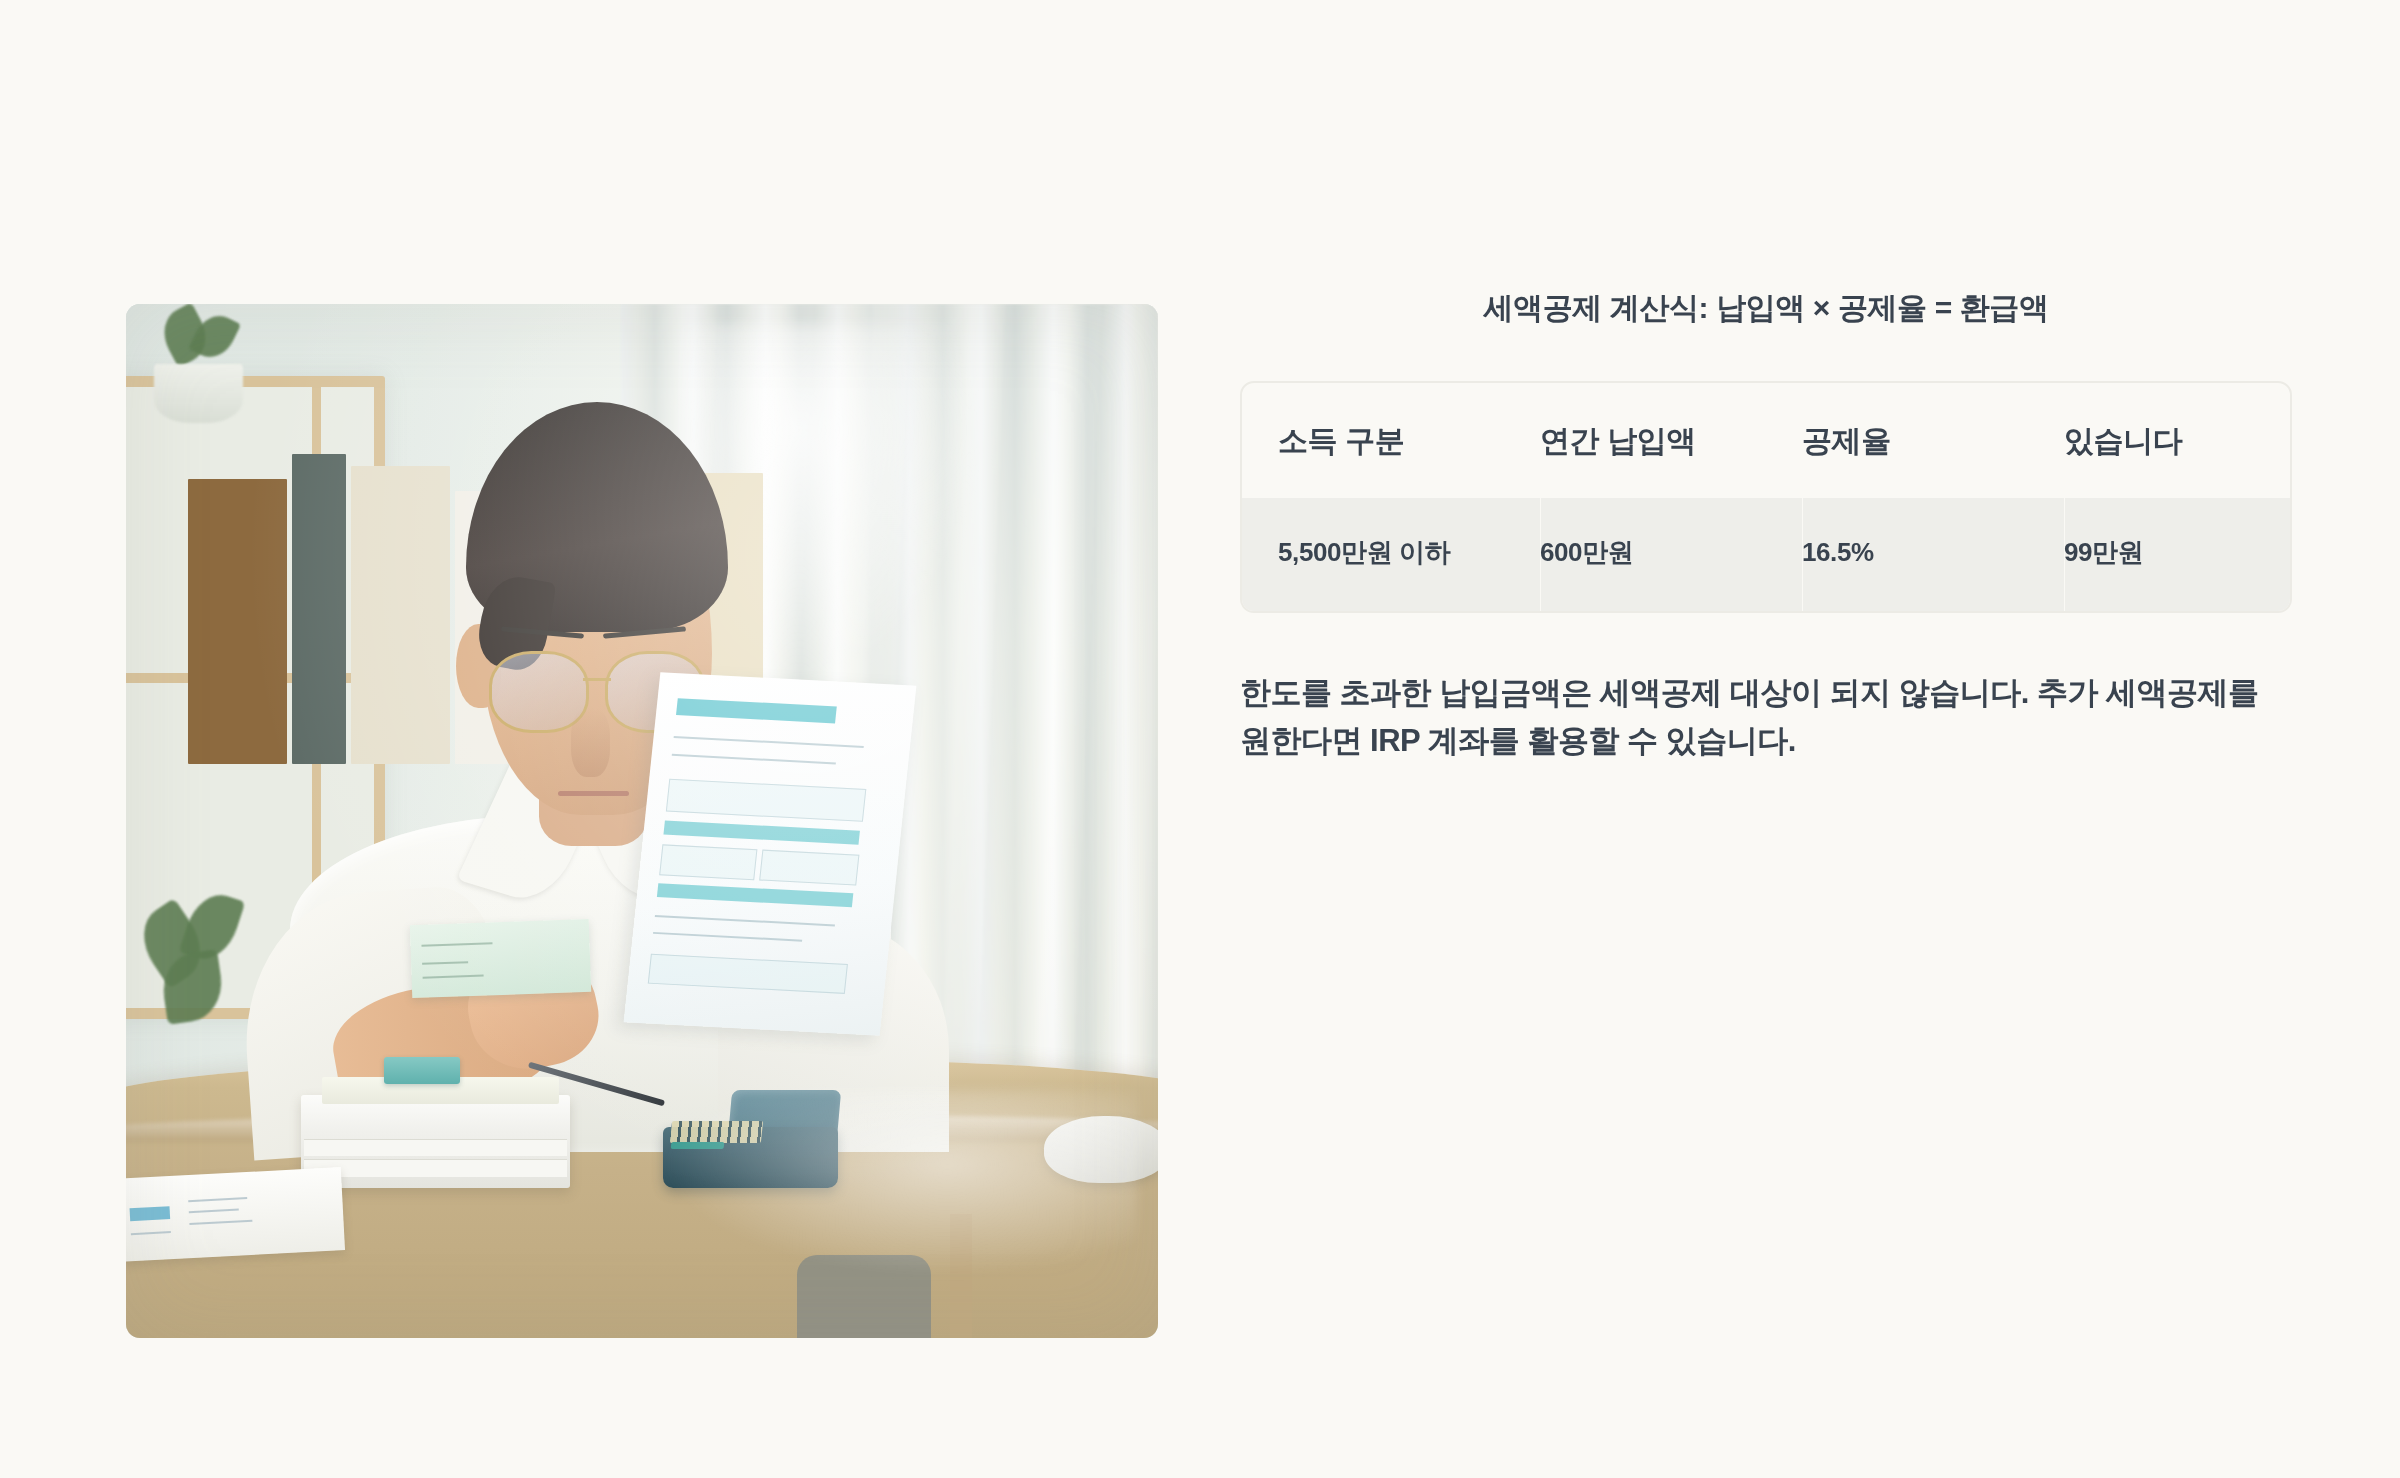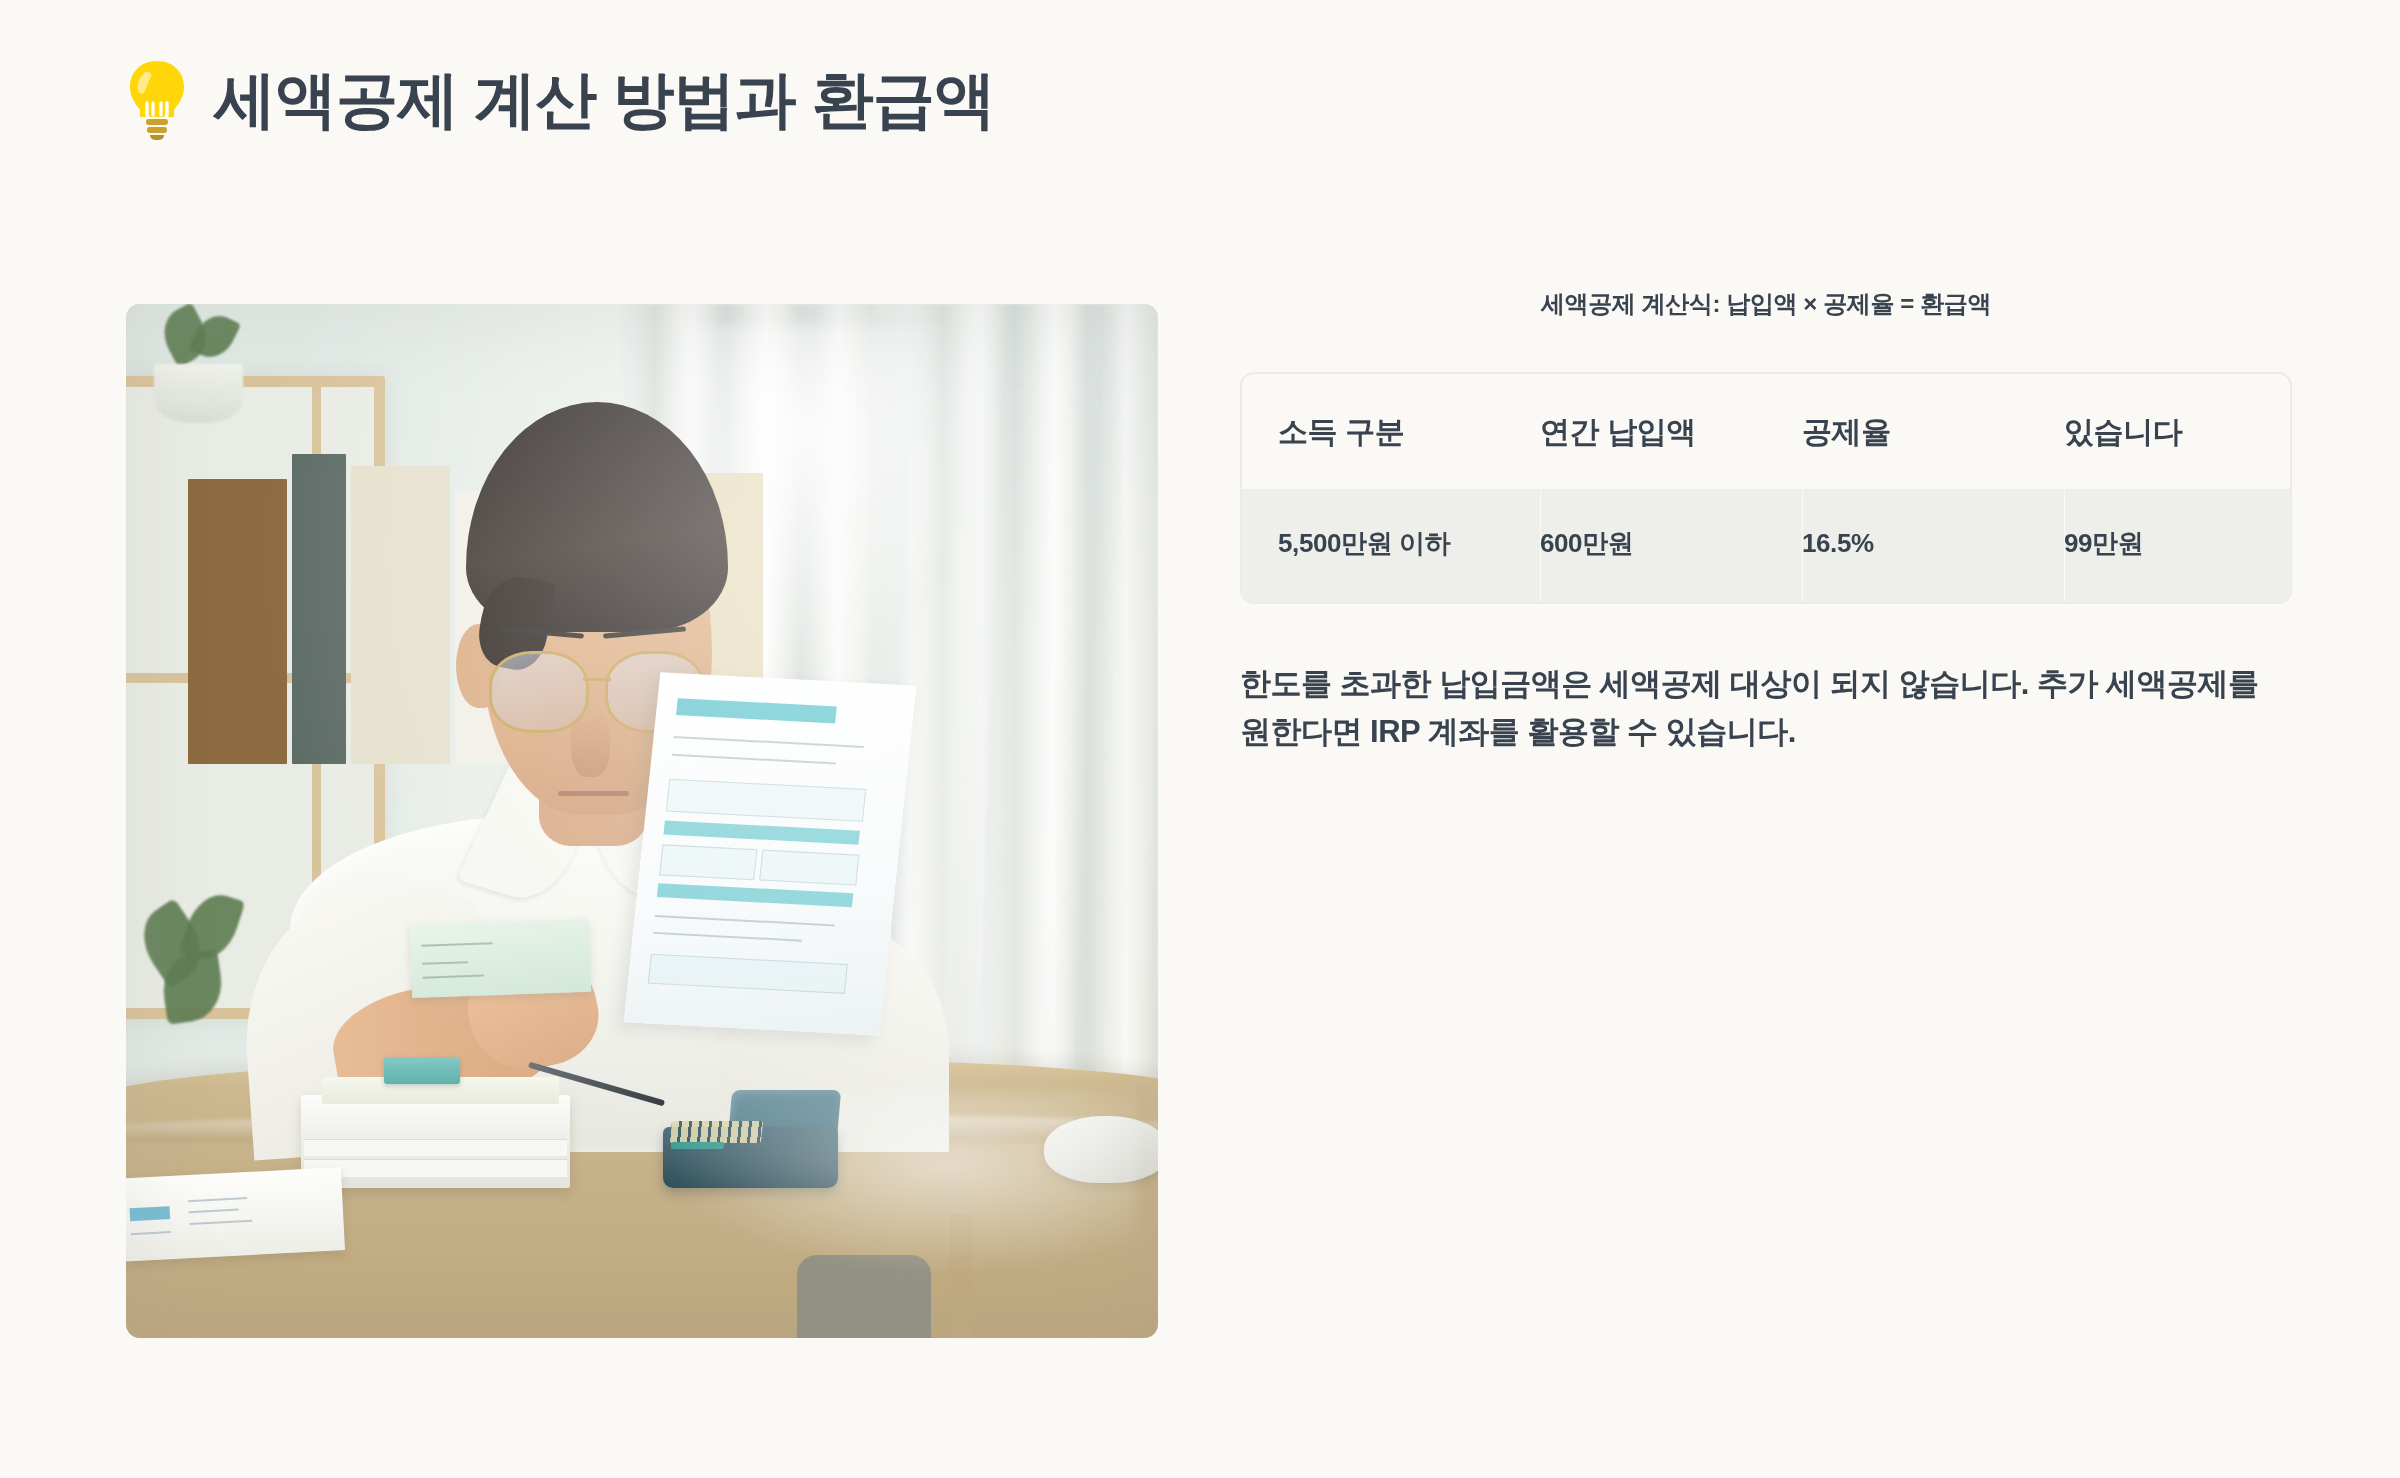--- a/index.html
+++ b/index.html
@@ -64,21 +64,21 @@
   .right-col {
     position: absolute;
     left: 1240px;
     top: 288px;
     width: 1052px;
   }
 
   
   .formula {
     text-align: center;
-    font-size: 24px;
+    font-size: 30px;
     font-weight: 700;
     color: #39434f;
     margin: 0 0 52px 0;
     letter-spacing: -0.4px;
   }
 
   
   .table-card {
     border: 2px solid #ecebe5;
     border-radius: 14px;
@@ -680,34 +680,20 @@
     position: absolute; inset: 0;
     box-shadow: inset 0 0 90px rgba(150,150,135,0.16);
     pointer-events: none;
   }
 </style>
 </head>
 <body>
 
 <div class="page">
 
-  <div class="header">
-    <span class="bulb-icon">
-      <svg viewBox="0 0 62 82" width="62" height="82" aria-hidden="true">
-        <path d="M31 2 C15 2 4 13 4 28 c0 11 6 17 10 23 l0 7 h34 l0-7 c4-6 10-12 10-23 C58 13 47 2 31 2 z" fill="#ffd60a"></path>
-        <path d="M18 14 C13 19 11 25 12 31 c0 4 5 5 7 1 c2-5 3-10 6-14 c2-4 -4-7 -7-4 z" fill="#ffe98a"></path>
-        <path d="M21 44 l0 11 c0 4 4 7 10 7 c6 0 10-3 10-7 l0-11" fill="none" stroke="#ffffff" stroke-width="3.4" stroke-linecap="round"></path>
-        <path d="M27 44 l0 12 M35 44 l0 12" stroke="#ffffff" stroke-width="3.2" stroke-linecap="round"></path>
-        <rect x="20" y="60" width="22" height="6" rx="2.4" fill="#caa12b"></rect>
-        <rect x="21" y="68" width="20" height="6" rx="2.4" fill="#caa12b"></rect>
-        <path d="M24 76 c0 4 3 5 7 5 c4 0 7-1 7-5 z" fill="#b8912a"></path>
-      </svg>
-    </span>
-    <h1 class="page-title">세액공제 계산 방법과 환급액</h1>
-  </div>
 
   <div class="photo-card" aria-label="안경을 쓴 중년 남성이 책상에서 세금 서류를 살펴보며 계산기를 사용하는 모습">
     <div class="scene">
       <div class="wall"></div>
       <div class="curtain"></div>
       <div class="window-light"></div>
 
       <div class="shelf">
         <div class="shelf-div d1"></div>
         <div class="shelf-vert"></div>

